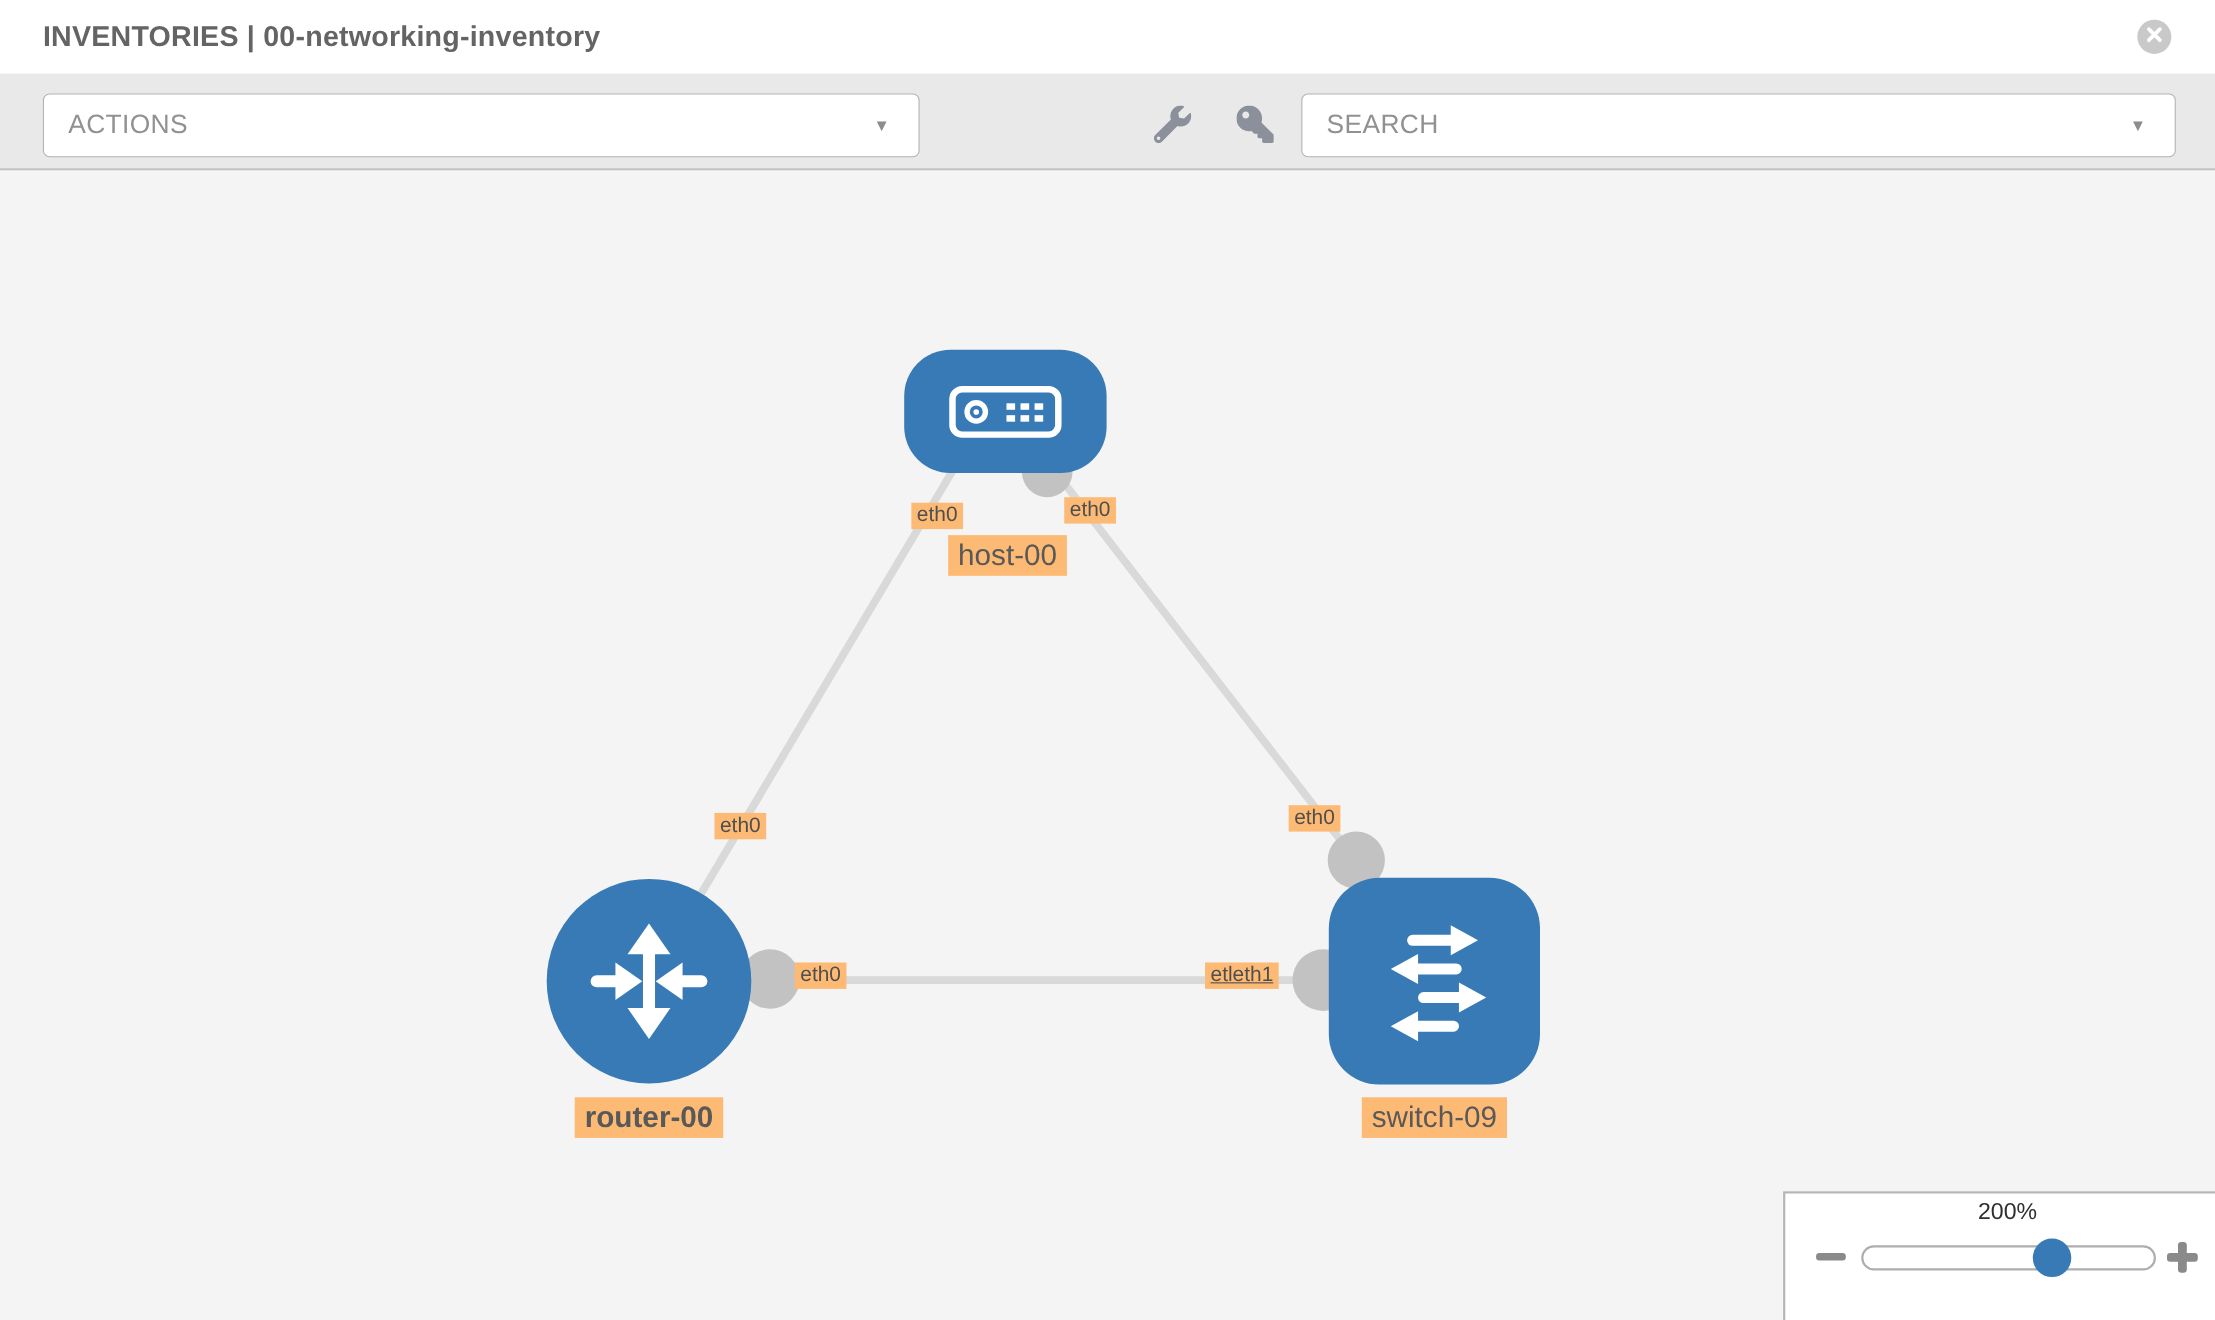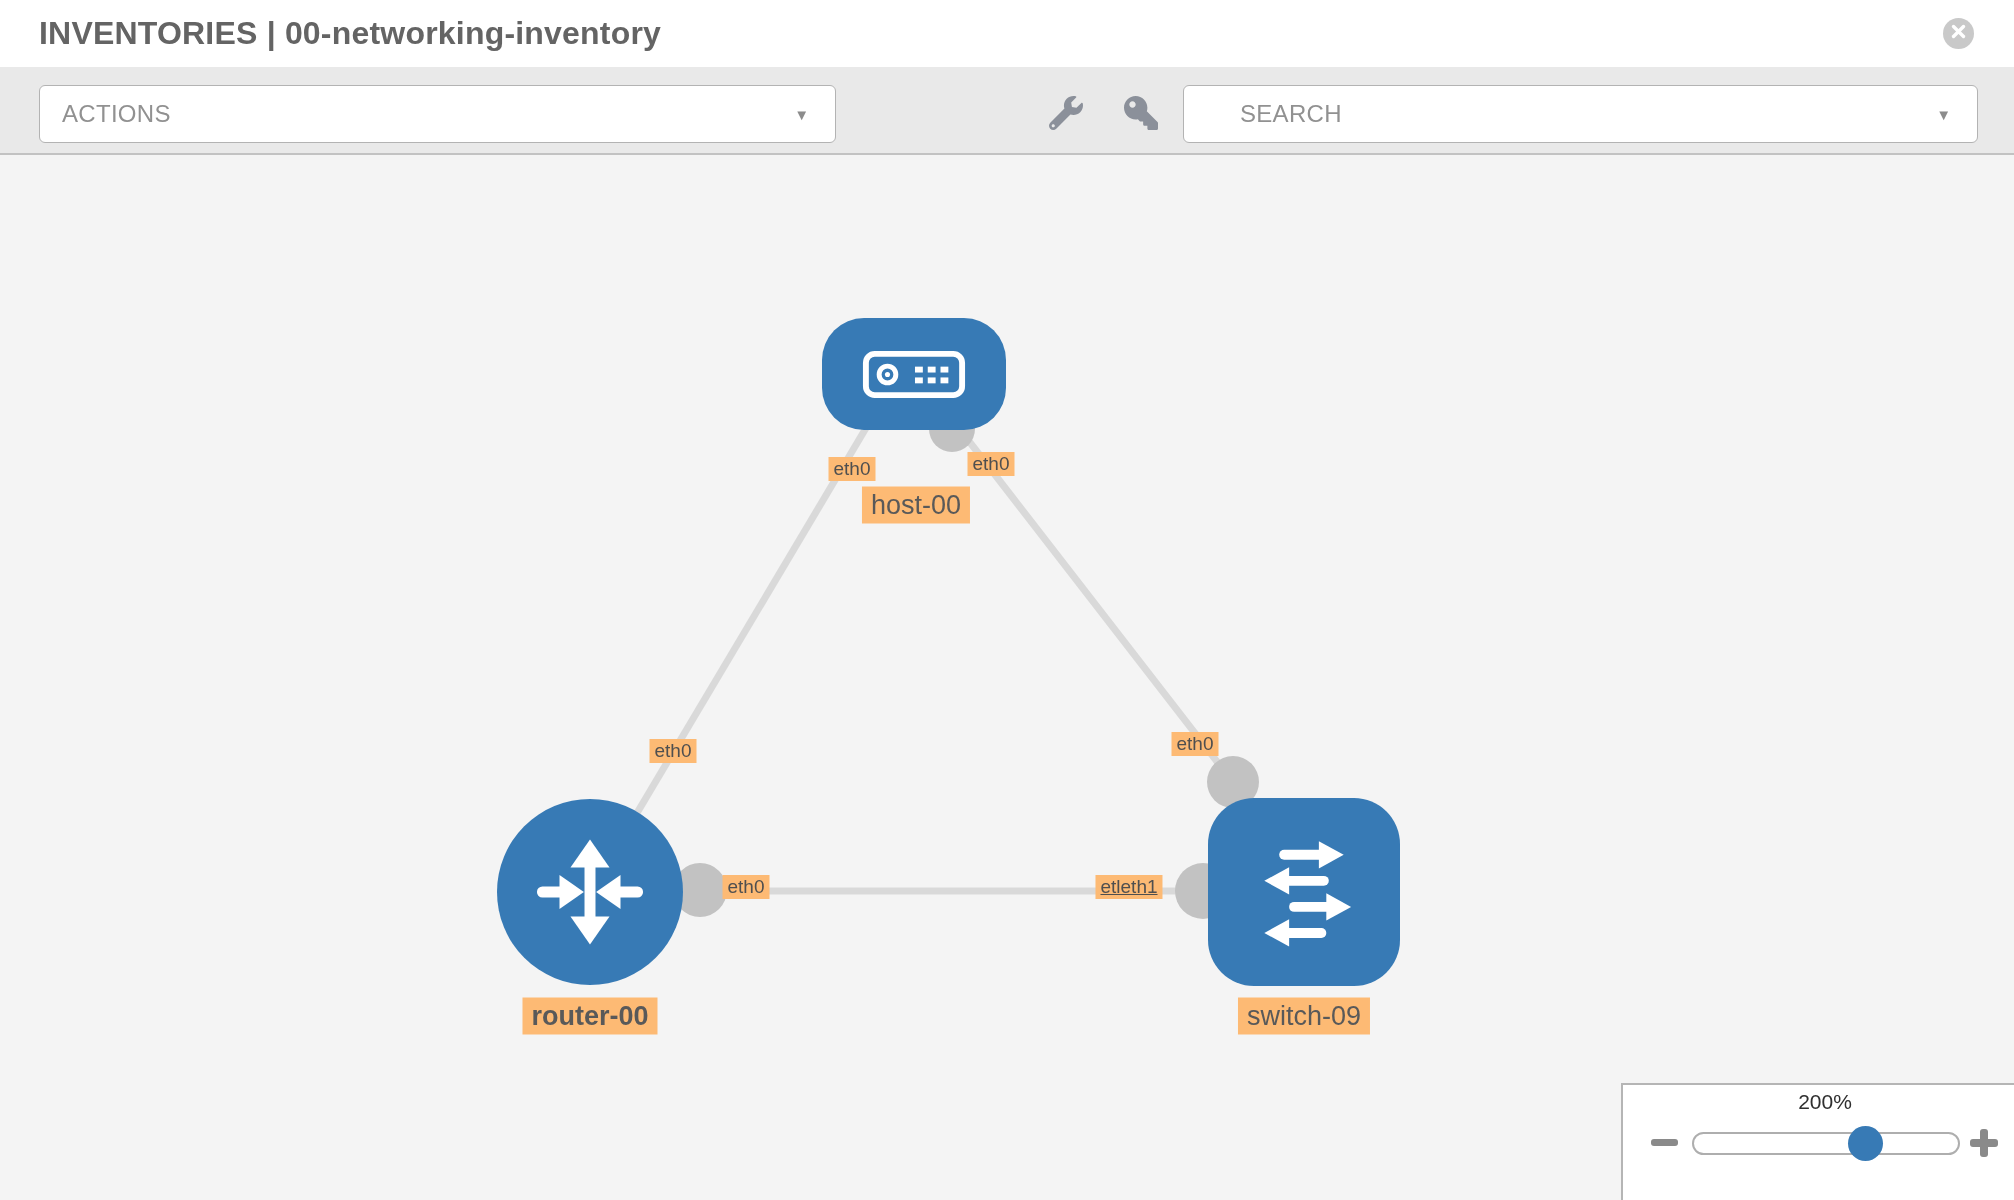--- a/index.html
+++ b/index.html
@@ -7,37 +7,37 @@
     width:2014px;height:1200px;overflow:hidden;position:relative;
     font-family:"Liberation Sans", sans-serif;background:#f4f4f4;
     -webkit-font-smoothing:antialiased;
   }
   
   .header{
     position:absolute;left:0;top:0;width:2014px;height:67px;background:#ffffff;
     display:flex;align-items:center;
   }
   .header-title{
-    margin-left:39px;font-size:32px;font-weight:700;color:#646464;letter-spacing:.2px;
+    margin-left:39px;font-size:26px;font-weight:700;color:#646464;letter-spacing:.2px;
   }
   .close-btn{
     position:absolute;right:40px;top:18px;width:31px;height:31px;border-radius:50%;
     background:#c9c9c9;display:flex;align-items:center;justify-content:center;cursor:pointer;
   }
   
   .toolbar{
     position:absolute;left:0;top:67px;width:2014px;height:88px;background:#e9e9e9;
     border-bottom:2px solid #c2c2c2;box-sizing:border-box;
   }
   .dropdown{
     position:absolute;top:18px;height:58px;background:#ffffff;border:1px solid #b3b3b3;
     border-radius:6px;box-sizing:border-box;display:flex;align-items:center;cursor:pointer;gap:40px;
   }
   .dd-actions{left:39px;width:797px;}
-  .dd-search{left:1183px;width:795px;padding-left:34px;}
+  .dd-search{left:1183px;width:795px;}
   .dd-label{margin-left:22px;font-size:24px;color:#919191;letter-spacing:.3px;flex:1;}
   .dd-caret{margin-right:26px;font-size:15px;color:#8c8c8c;}
   .tool-icon{
     position:absolute;top:29px;width:38px;height:38px;cursor:pointer;
     display:flex;align-items:center;justify-content:center;
   }
   .tool-icon svg{width:34px;height:34px;fill:#8b909a;}
   .icon-wrench{left:1047px;}
   .icon-key{left:1122px;}
   

